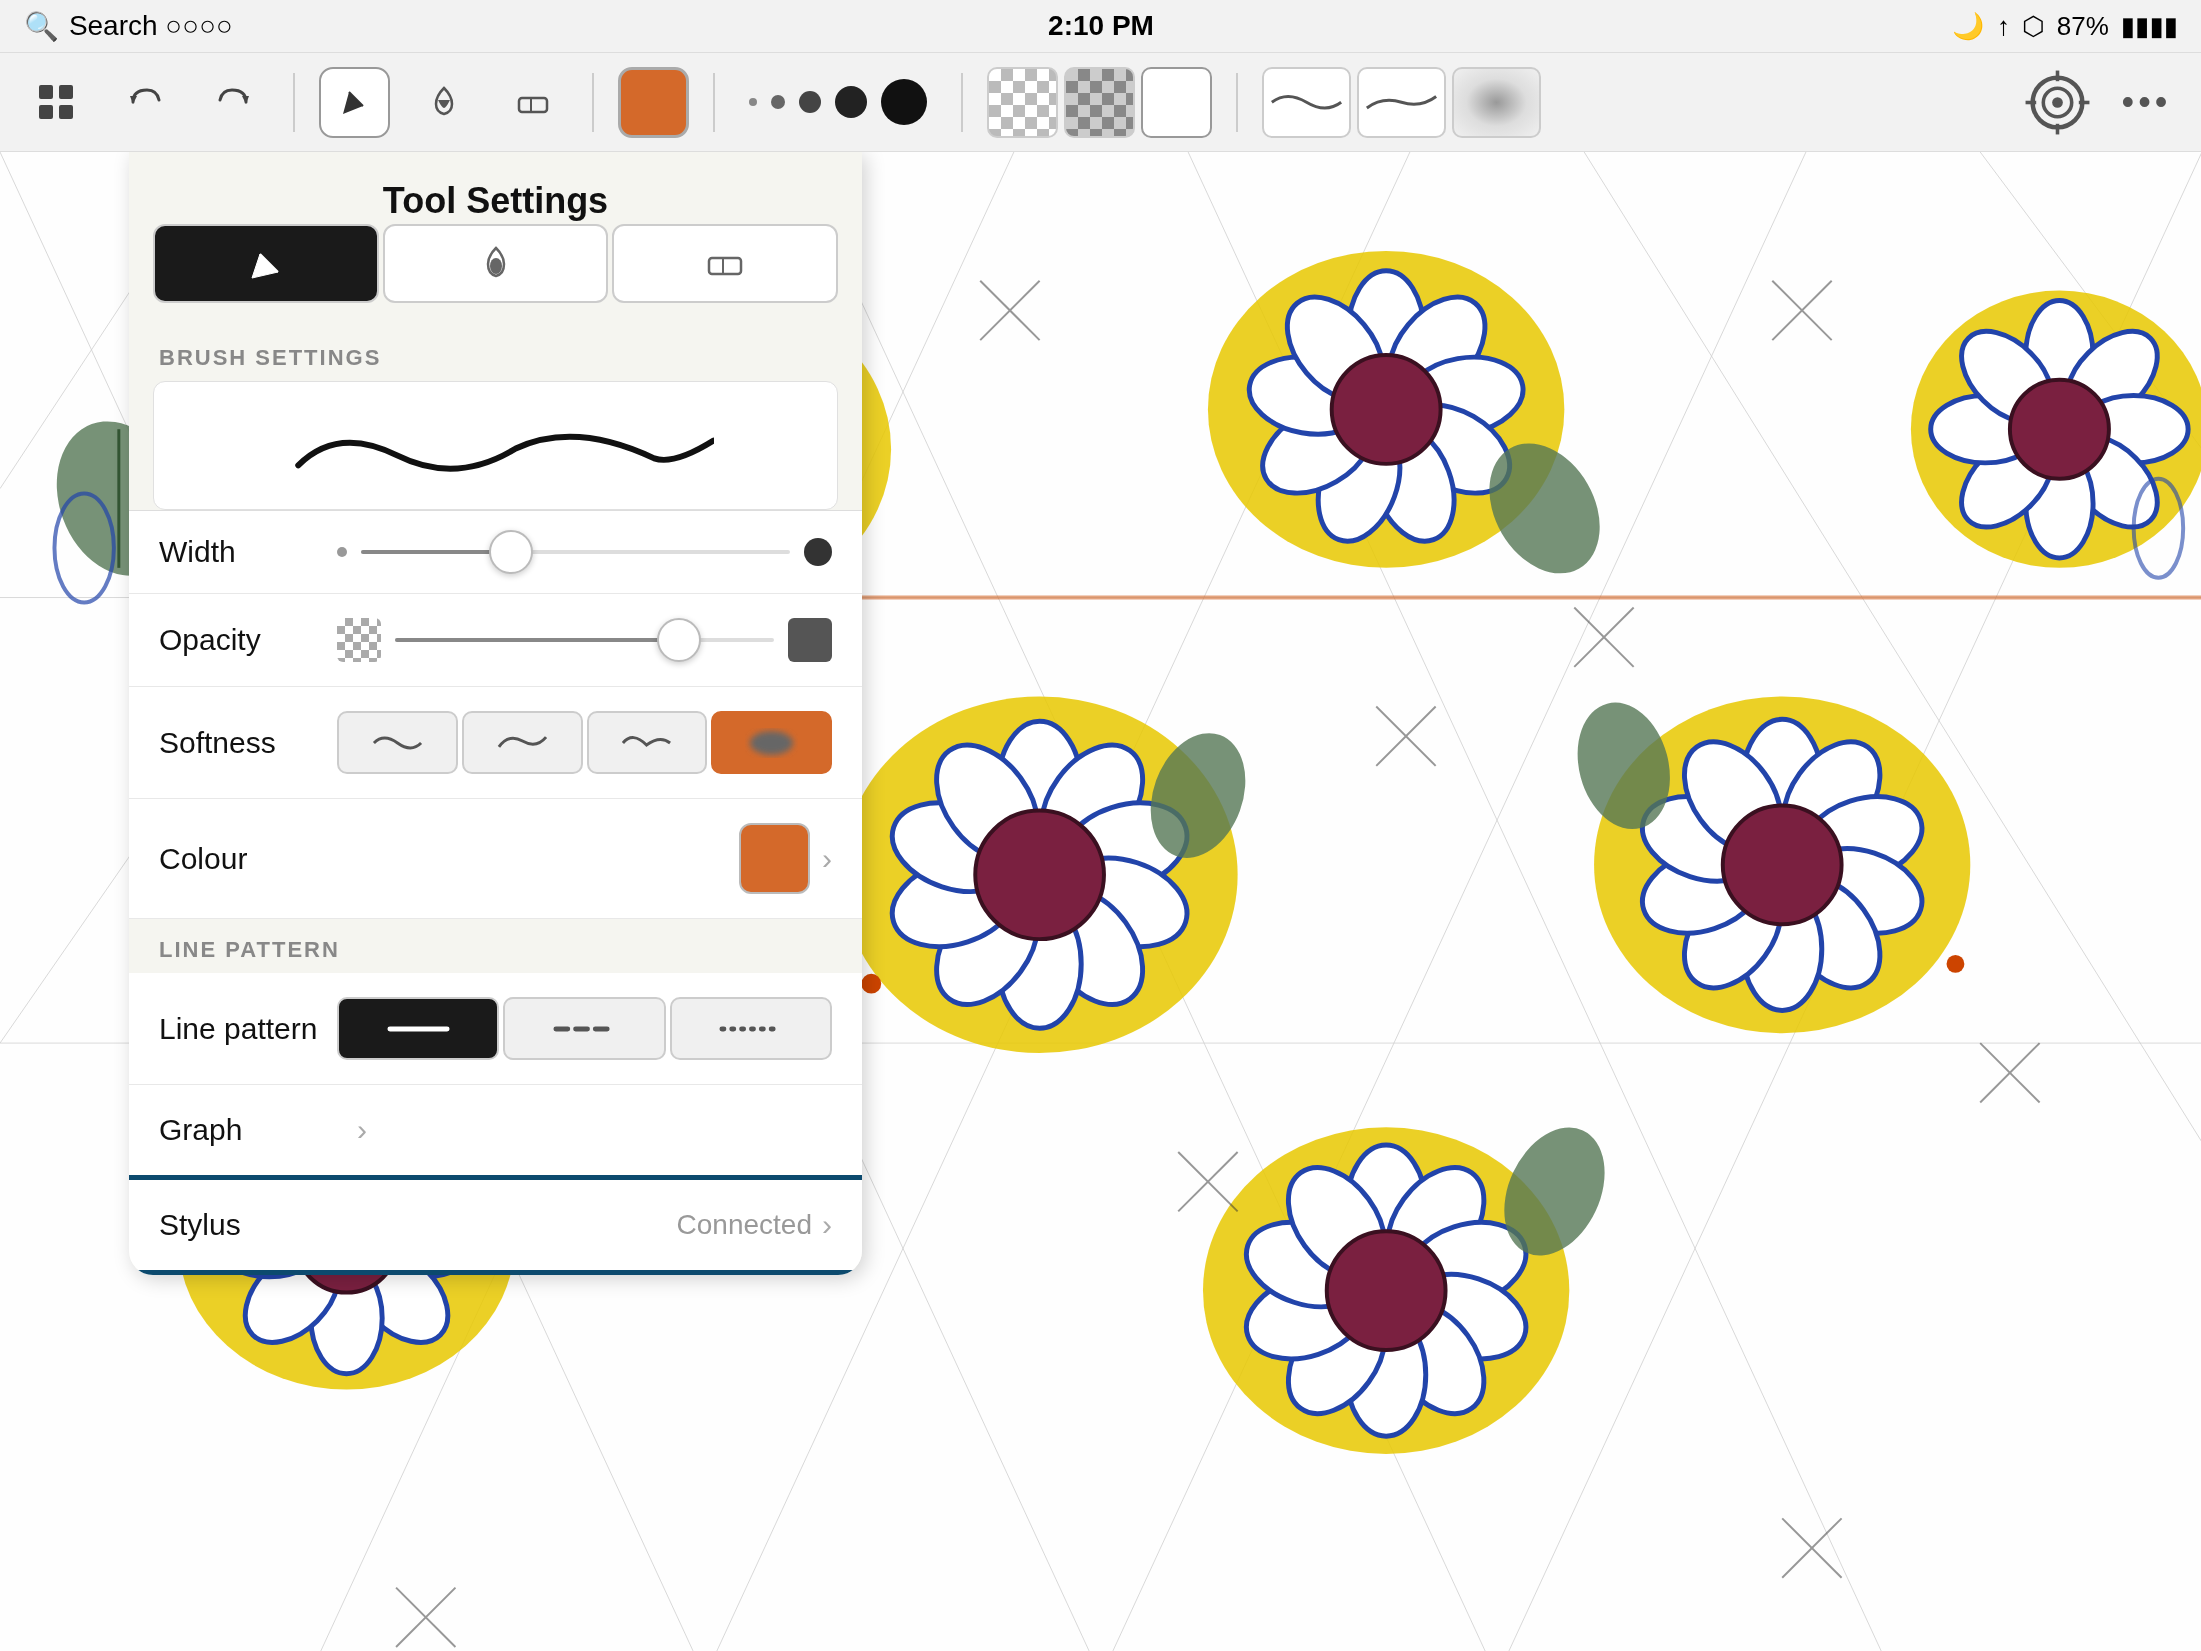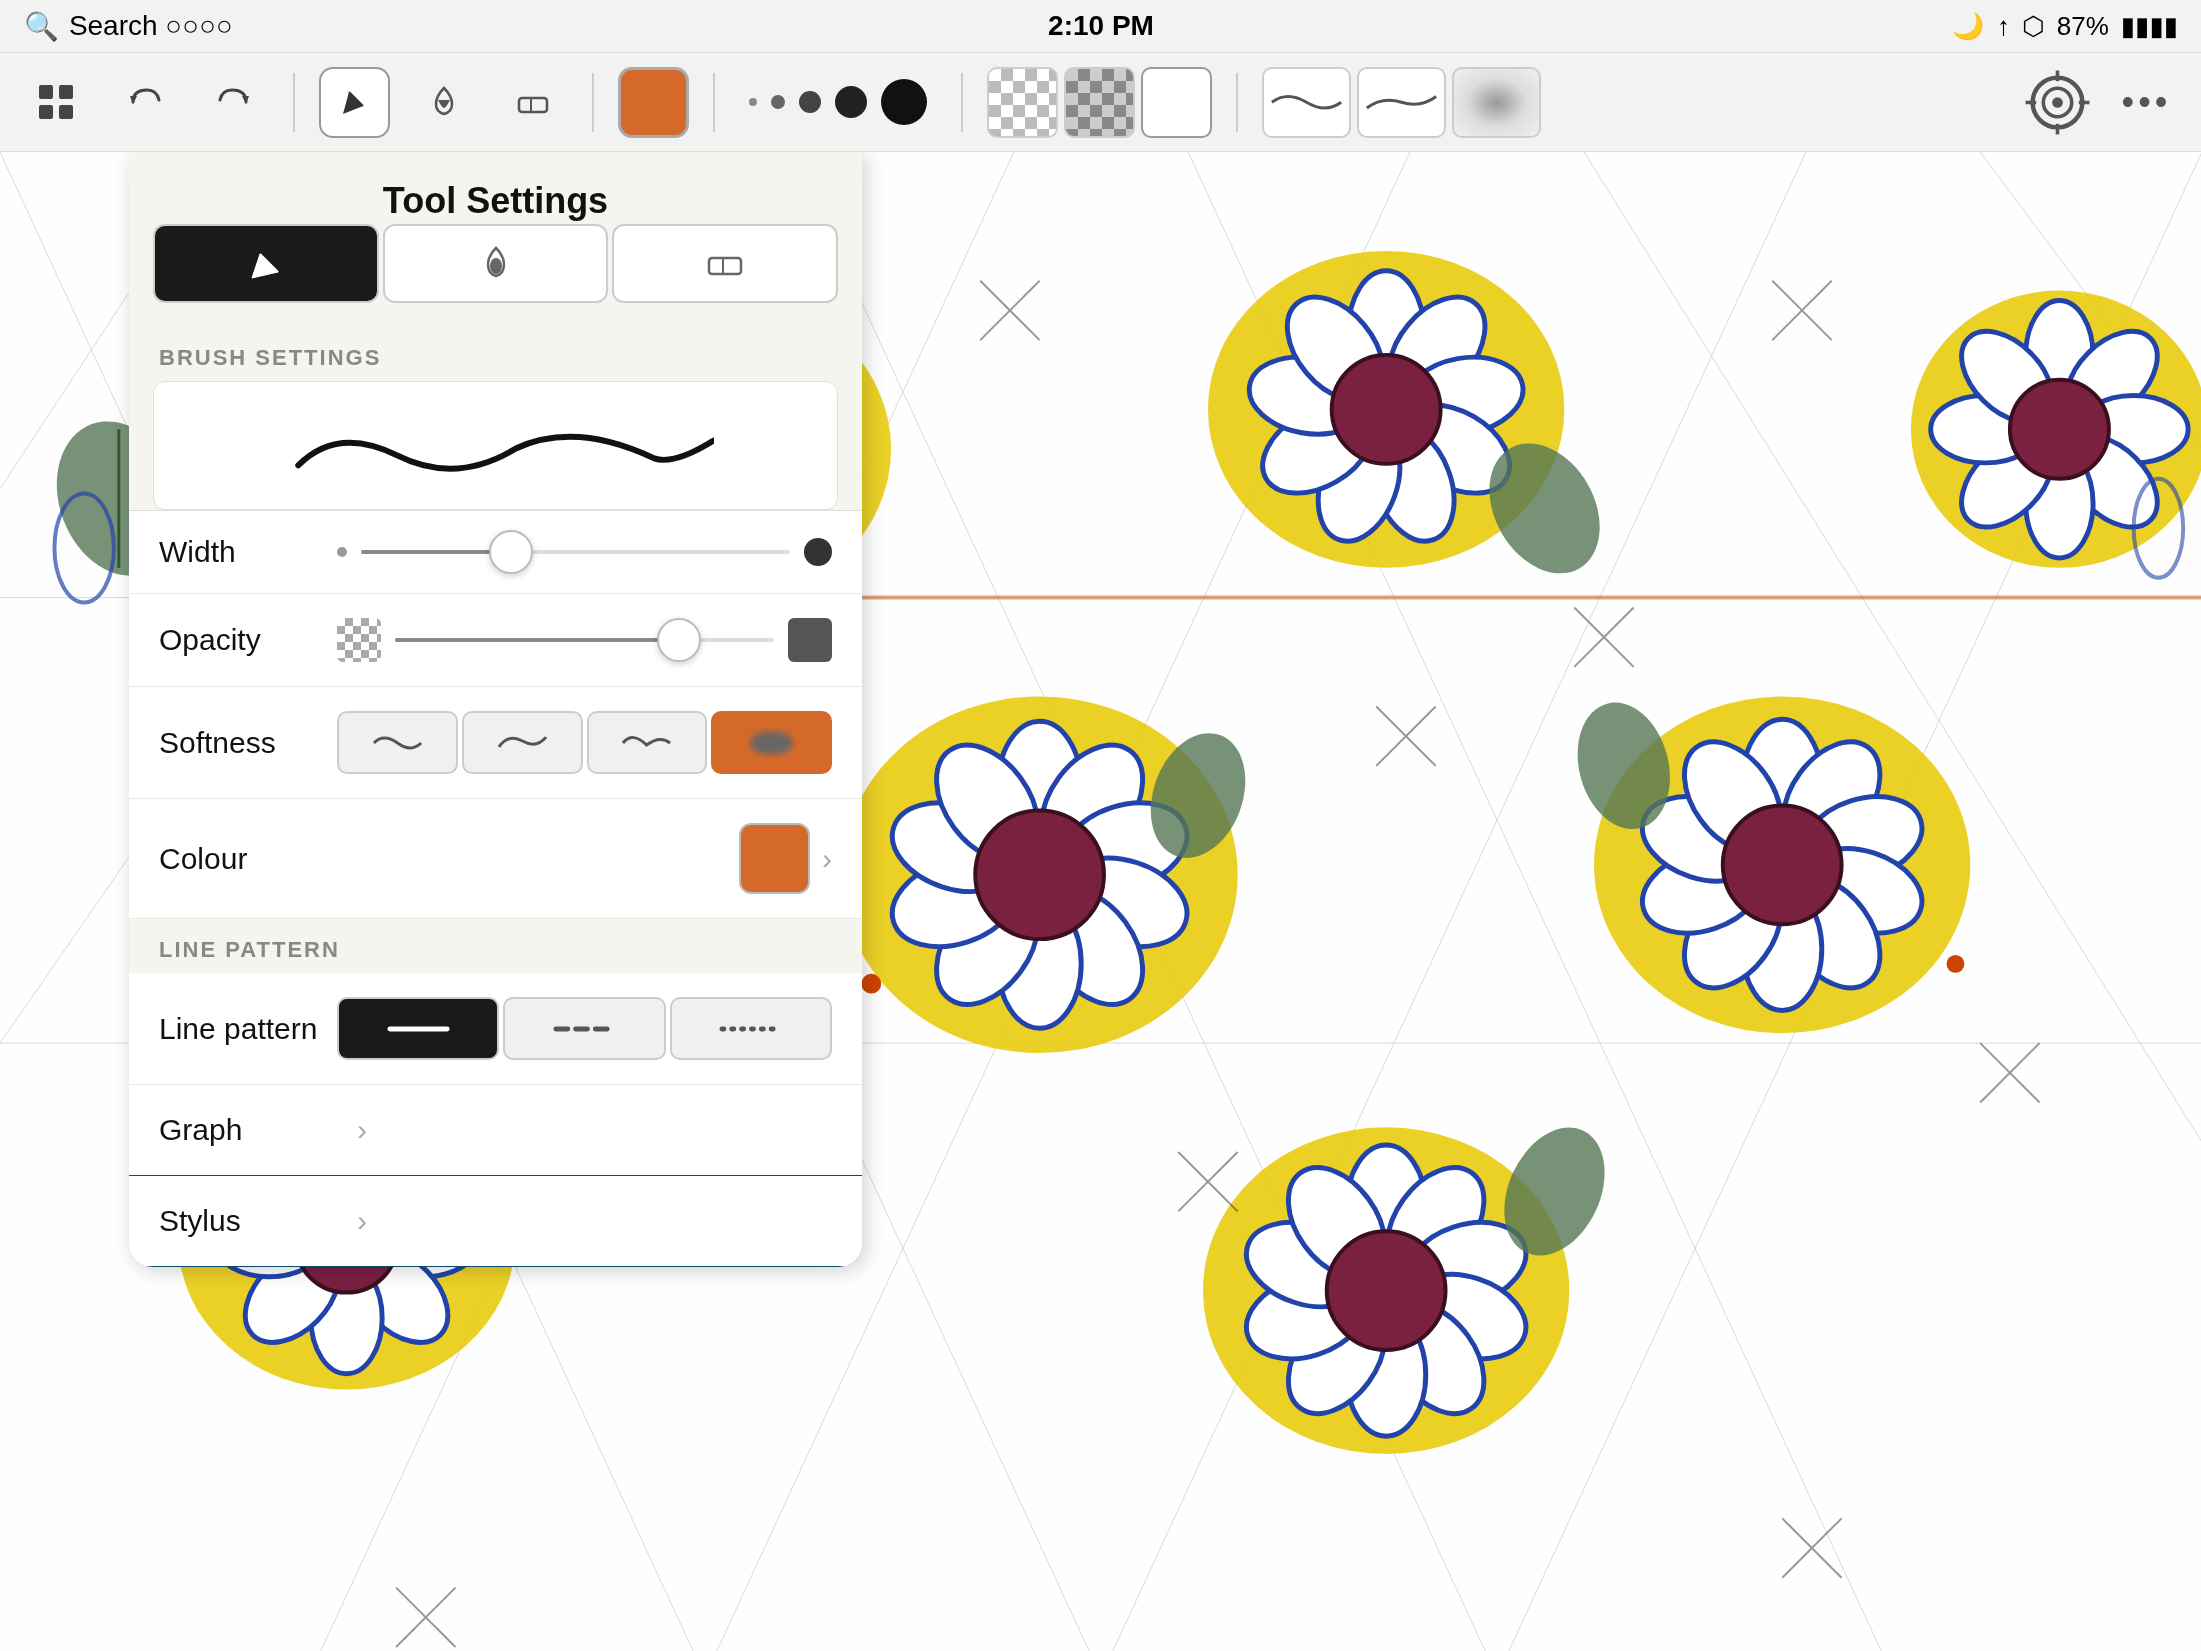--- a/index.html
+++ b/index.html
@@ -376,21 +376,21 @@
     }
     .line-pattern-btn.active-dark {
       background: #1a1a1a;
     }
 
     
     .nav-row {
       display: flex;
       align-items: center;
       padding: 28px 30px;
-      border-bottom: 1px solid #0c4a6e;
+      border-bottom: 5px solid #0c4a6e;
       background: #fff;
       cursor: pointer;
     }
     .nav-row-label {
       font-size: 30px;
       color: #111;
       width: 198px;
       flex-shrink: 0;
     }
     .nav-row-value {
@@ -827,18 +827,19 @@
 
 
     <div class="nav-row">
       <div class="nav-row-label">Graph</div>
       <span class="nav-chevron">›</span>
     </div>
 
 
     <div class="nav-row">
       <div class="nav-row-label">Stylus</div>
+      <div class="nav-row-value">Connected</div>
       <span class="nav-chevron">›</span>
     </div>
 
   </div>
 </div>
 
 
 </body></html>

